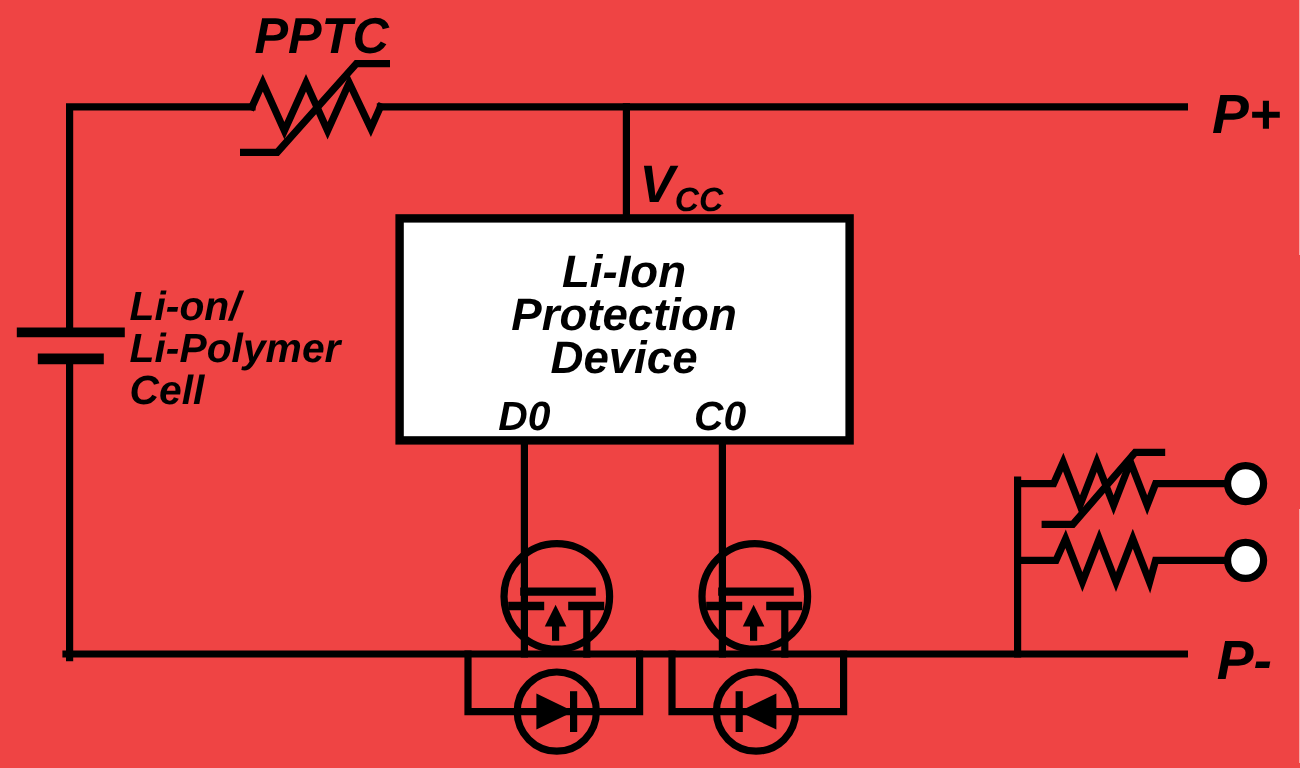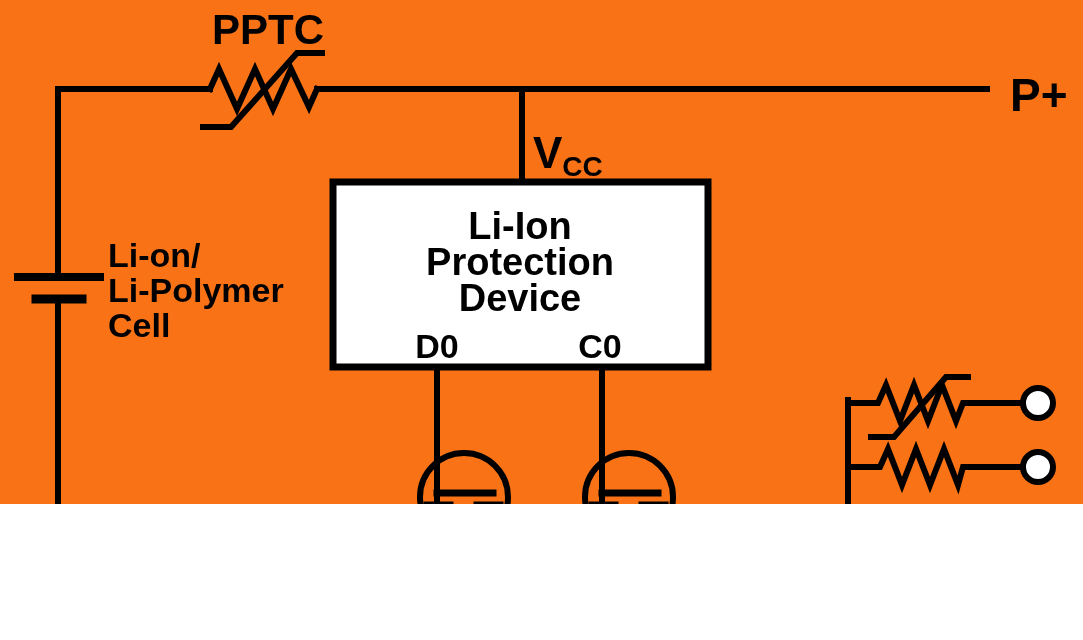--- a/index.html
+++ b/index.html
@@ -1,17 +1,17 @@
 <!DOCTYPE html>
 <html><head>
 <meta charset="utf-8">
 <style>
   html,body{margin:0;padding:0;background:#ffffff;}
-  .stage{position:relative;width:1083px;height:504px;background:#f97316;overflow:hidden;
-         font-family:"Liberation Sans", sans-serif;}
+  .stage{position:relative;width:1083px;height:640px;background:#ef4444;overflow:hidden;
+         font-family:"Liberation Sans", sans-serif;font-style:italic;}
   svg text{font-family:"Liberation Sans", sans-serif;font-weight:bold;fill:#000;}
 </style>
 </head>
 <body>
 
 <div class="stage">
 <svg width="1083" height="640" viewBox="0 0 1083 640" xmlns="http://www.w3.org/2000/svg" stroke-linecap="square">
 
   <g stroke="#000" stroke-width="6" fill="none">
 

